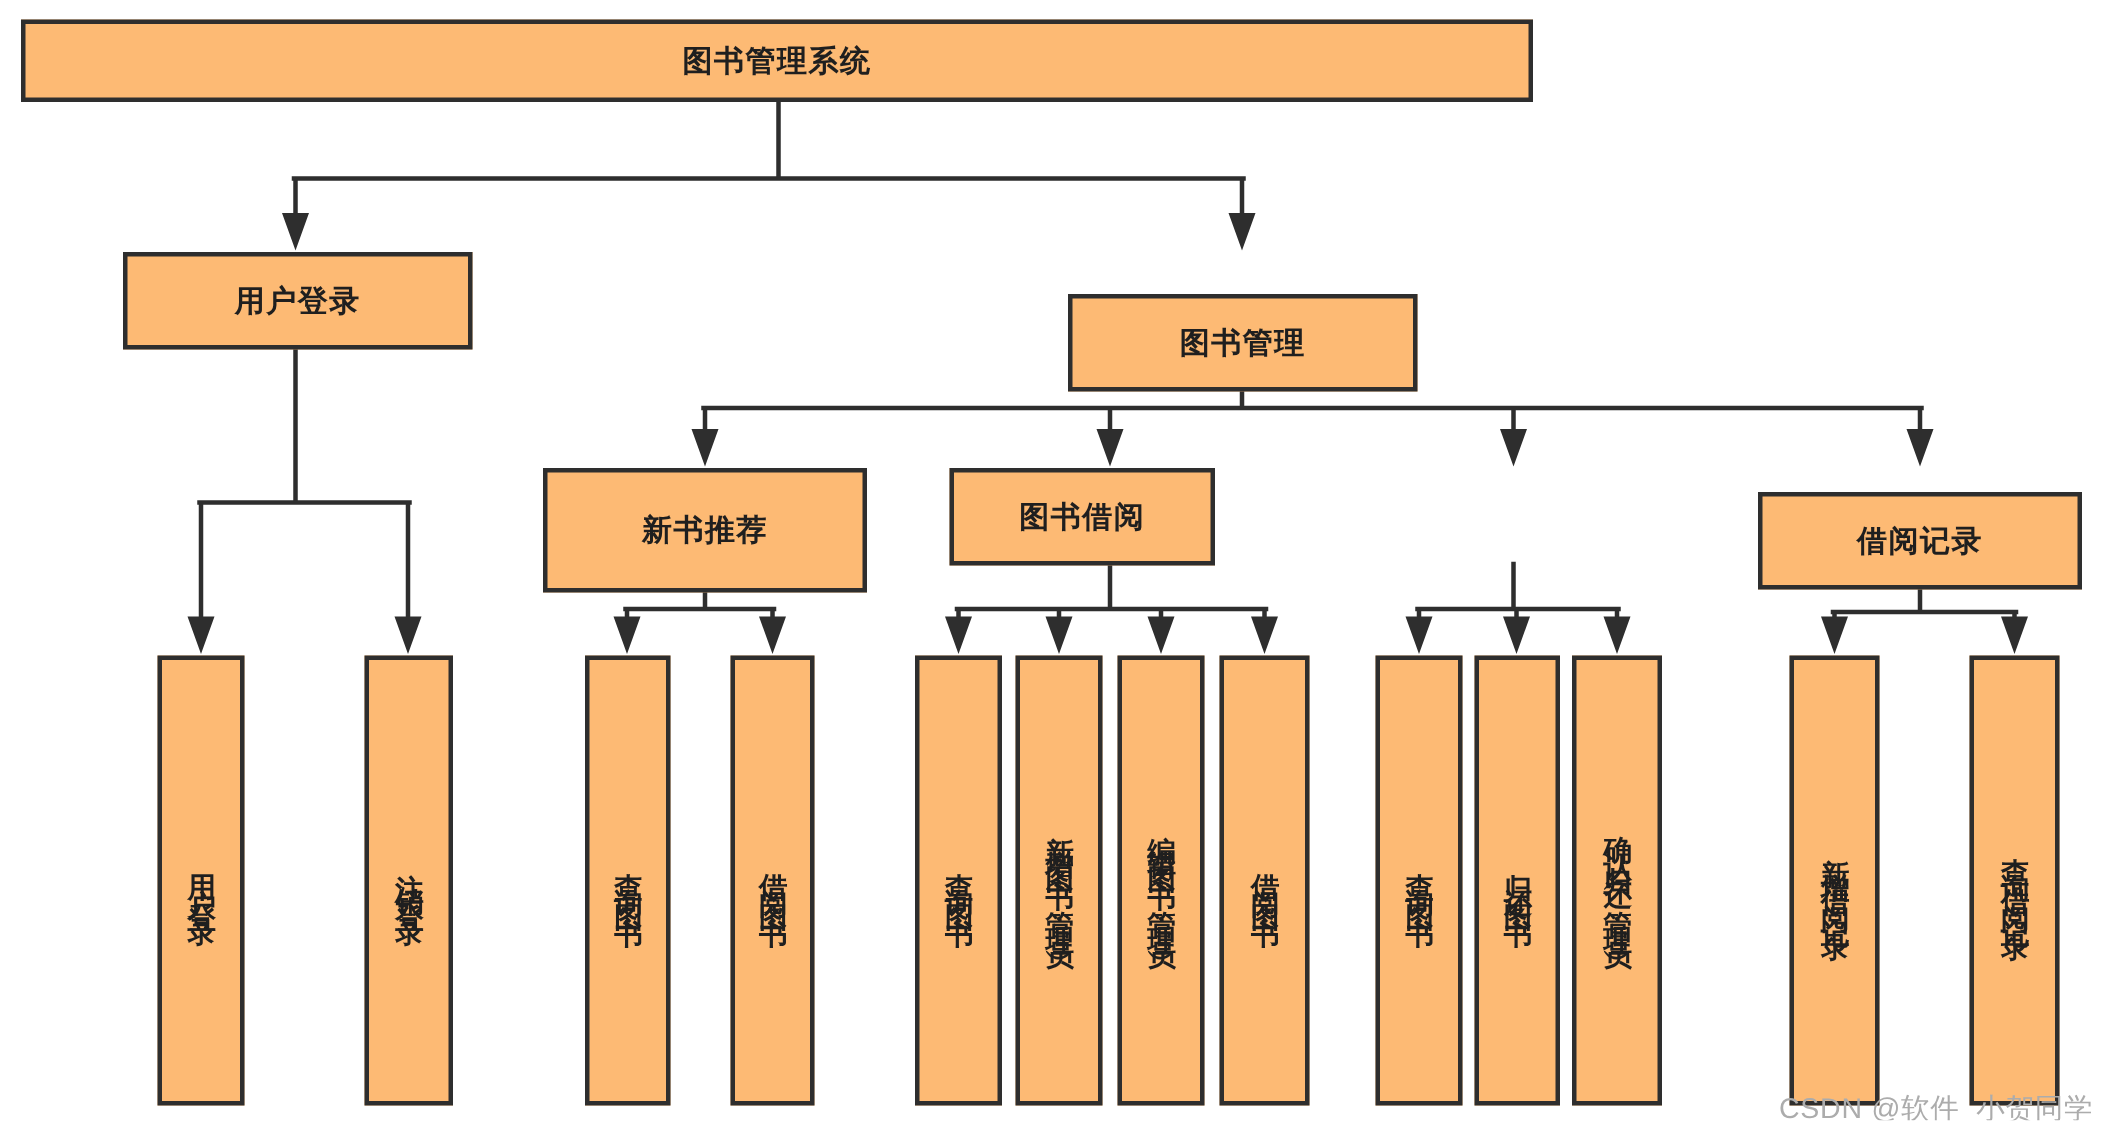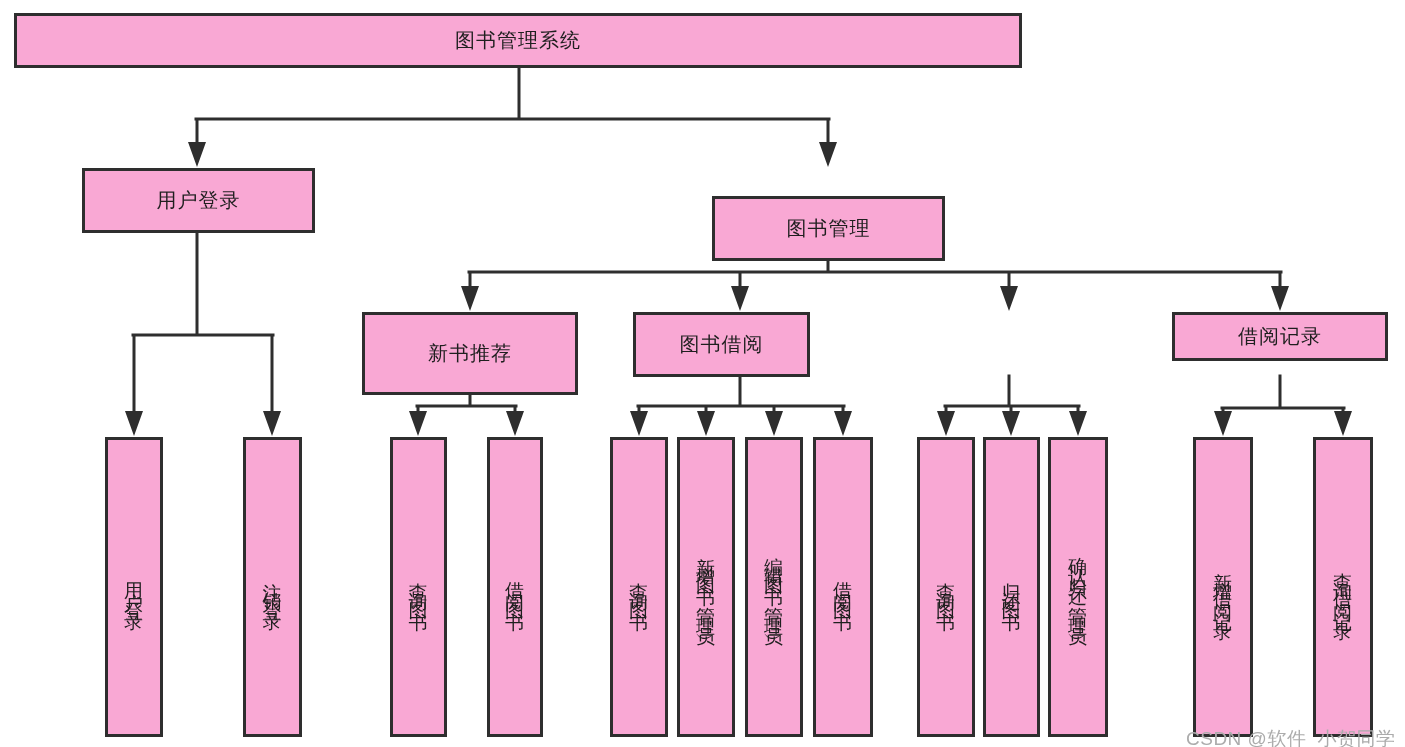--- a/index.html
+++ b/index.html
@@ -10,23 +10,24 @@
   html,body{background:var(--background,#fff);}
   body{font-family:"Liberation Sans",sans-serif;}
   .canvas{
     position:relative;width:1405px;height:747px;
     background:var(--background,#fff);overflow:hidden;
   }
   .wires{position:absolute;left:0;top:0;width:1405px;height:747px;}
   .wire{stroke:var(--line,#2e2e2e);stroke-width:3;fill:none;stroke-linecap:square;}
   .ah{fill:var(--line,#2e2e2e);stroke:none;}
   .node{
-    position:absolute;background:#f9a8d4;border:3px solid var(--box-border,#2e2e2e);
+    position:absolute;background:#fdba74;border:3px solid var(--box-border,#2e2e2e);
     display:flex;align-items:center;justify-content:center;
     color:var(--text,#1f1f1f);
+    font-weight:bold;
   }
   .node.h span{font-size:20px;letter-spacing:1px;white-space:nowrap;}
   .node.v span{
     writing-mode:vertical-rl;line-height:1;font-size:19px;
     letter-spacing:10px;white-space:nowrap;
   }
   .watermark{
     position:absolute;left:1186px;top:714px;font-size:19px;
     color:var(--watermark,#acacac);letter-spacing:.5px;white-space:nowrap;margin-top:12px;
   }
@@ -70,21 +71,21 @@
   <div class="node h" style="left:712px;top:168px;width:233px;height:65px;margin-top:28px;">
     <span>图书管理</span>
   </div>
 
   <div class="node h" style="left:362px;top:312px;width:216px;height:83px;">
     <span>新书推荐</span>
   </div>
   <div class="node h" style="left:633px;top:312px;width:177px;height:65px;">
     <span>图书借阅</span>
   </div>
-  <div class="node h" style="left:1172px;top:312px;width:216px;height:49px;text-align:right;">
+  <div class="node h" style="left:1172px;top:328px;width:216px;height:65px;text-align:right;">
     <span>借阅记录</span>
   </div>
 
   <div class="node v" style="left:105px;top:437px;width:58px;height:300px;">
     <span>用户登录</span>
   </div>
   <div class="node v" style="left:243px;top:437px;width:59px;height:300px;">
     <span>注销登录</span>
   </div>
 

